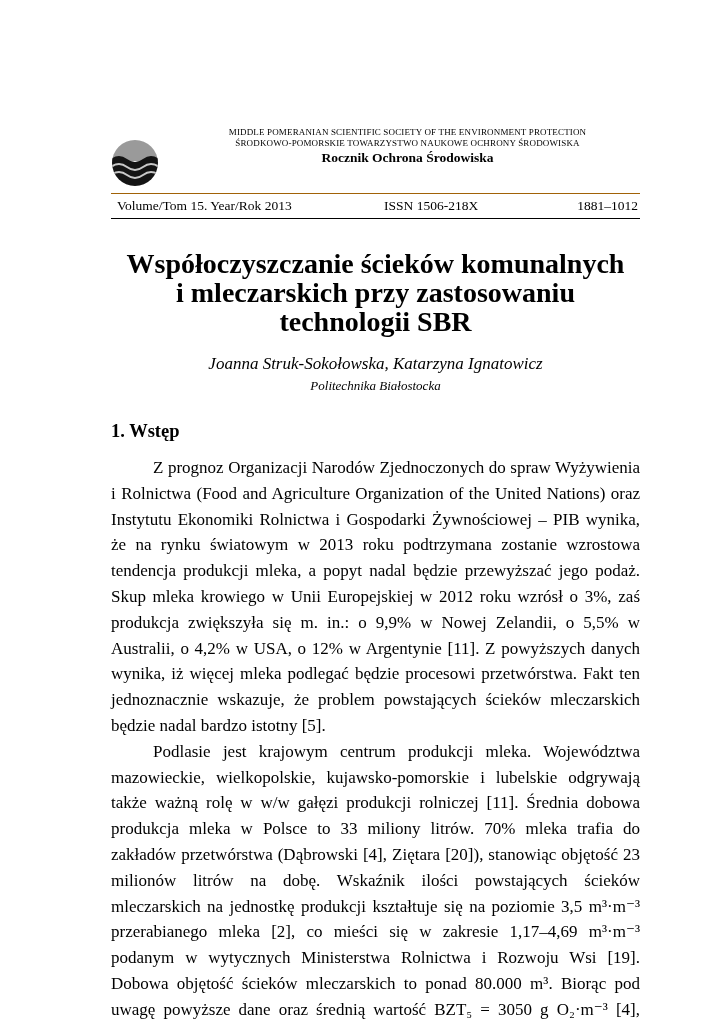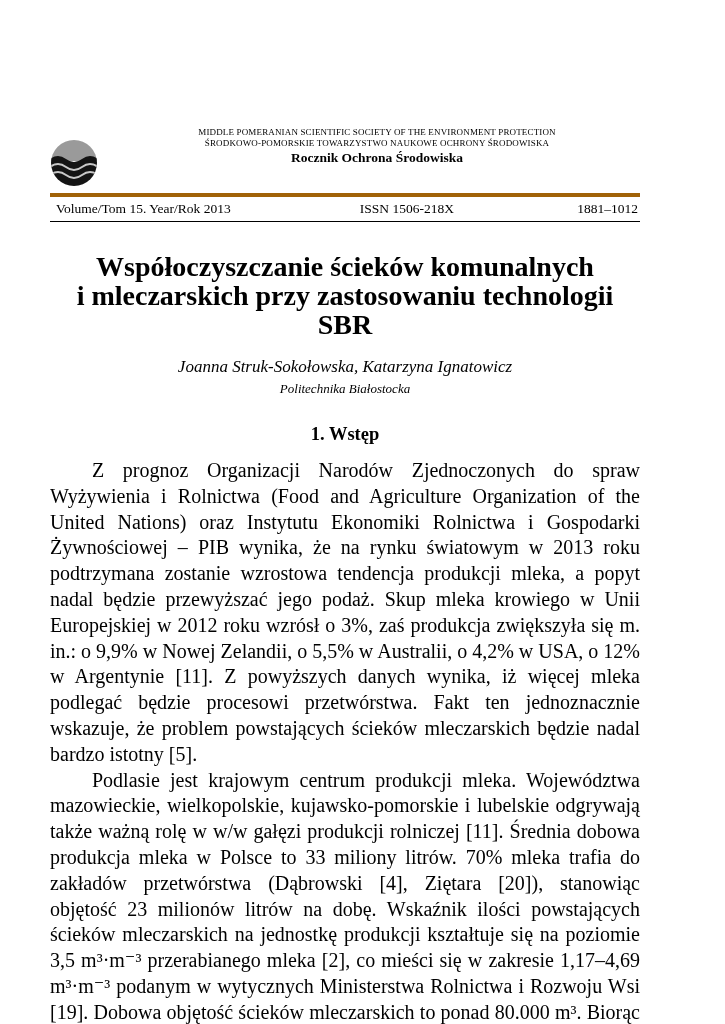--- a/index.html
+++ b/index.html
@@ -6,21 +6,21 @@
   html, body {
     background: #ffffff;
     font-family: "Liberation Serif", "DejaVu Serif", serif;
     color: #000000;
   }
   .page {
     position: relative;
     width: 725px;
     height: 1024px;
     background: #ffffff;
-    padding: 127px 85px 0 50px;
+    padding: 127px 85px 0 111px;
     overflow: hidden;
     border-radius: 28px;
   }
 
   
   .header-top { display: flex; align-items: flex-start; }
   .logo-box { flex: 0 0 64px; padding-top: 12px; }
   .logo-box svg { width: 48px; height: 48px; display: block; }
   .header-text { flex: 1 1 auto; text-align: center; }
   .society-line {
@@ -30,21 +30,21 @@
     white-space: nowrap;
   }
   .journal-bold {
     font-weight: bold;
     font-size: 13.5px;
     line-height: 17px;
   }
   .journal-bold.first { margin-top: 4px; }
   .volume-row {
     margin-top: 6px;
-    border-top: 4px solid #a16207;
+    border-top: 1px solid #a16207;
     border-bottom: 1px solid #000;
     padding: 4px 2px 4px 6px;
     display: flex;
     align-items: baseline;
     font-size: 13.5px;
     line-height: 16px;
   }
   .volume-row .vol   { flex: 1.5 1 0; text-align: left; }
   .volume-row .issn  { flex: 1.1 1 0; text-align: center; }
   .volume-row .range { flex: 0.8 1 0; text-align: right; }
@@ -70,26 +70,26 @@
     line-height: 22px;
     font-style: italic;
     text-align: center;
   }
   .section-heading {
     margin-top: 23px;
     margin-bottom: 12px;
     font-size: 18.5px;
     line-height: 23px;
     font-weight: bold;
-    text-align: center;
+    text-align: left;
   }
 
   
   .body-paragraph {
-    font-size: 20px;
+    font-size: 17px;
     line-height: 25.8px;
     text-align: justify;
     text-indent: 42px;
   }
 </style>
 </head>
 <body>
 
 <div class="page">
 

